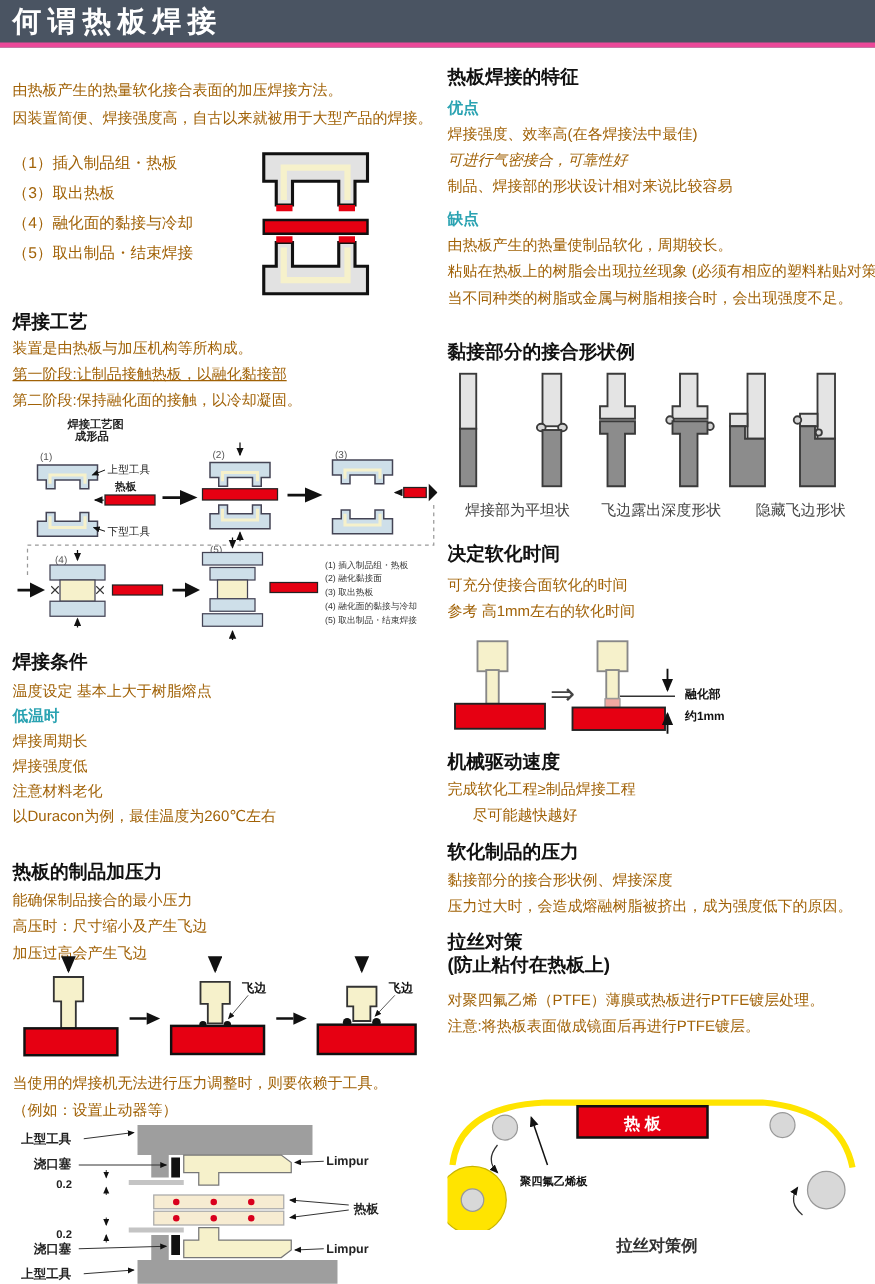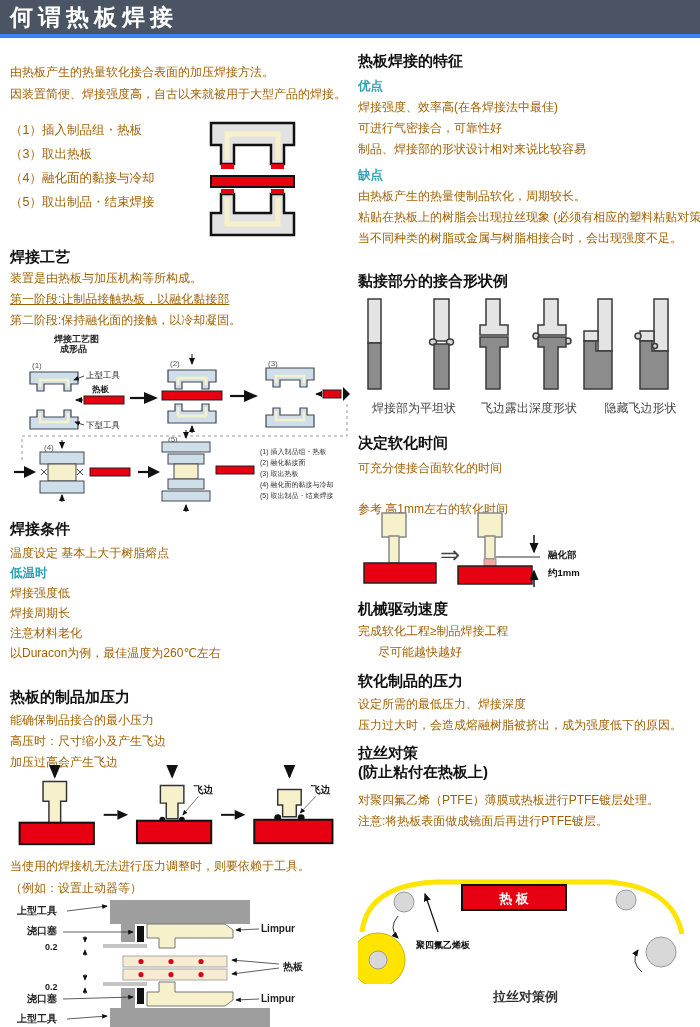--- a/index.html
+++ b/index.html
@@ -6,21 +6,21 @@
   html,body { background:#ffffff; }
   body {
     width:700px; height:1027px; position:relative; overflow:hidden;
     font-family:"Liberation Sans","DejaVu Sans",sans-serif;
   }
   .abs { position:absolute; }
   .header {
     position:absolute; top:0; left:0; width:700px; height:38px;
     background:#4A5462; color:#ffffff; display:flex; align-items:center;
     padding-left:10px; font-size:23px; font-weight:bold; letter-spacing:5px;
-    border-bottom:4px solid #3b82f6;
+    border-bottom:4px solid #ec4899;
   }
   .h2 { font-size:15px; font-weight:bold; color:#111; white-space:nowrap; }
   .bl { font-size:12px; color:#a16207; line-height:21px; white-space:nowrap; }
   .teal { font-size:12.5px; font-weight:bold; color:#2BA3B2; line-height:21px; white-space:nowrap; }
   .steps .bl { line-height:24px; font-size:12.5px; }
   .cap { font-size:13px; font-weight:bold; color:#333; white-space:nowrap; }
   .jlabels { display:flex; width:335px; font-size:12px; color:#444; }
   .jlabels span { white-space:nowrap; }
   svg text { font-family:"Liberation Sans","DejaVu Sans",sans-serif; }
 </style>
@@ -130,22 +130,22 @@
   <text x="250" y="133" font-size="7" fill="#333">(2) 融化黏接面</text>
   <text x="250" y="144" font-size="7" fill="#333">(3) 取出热板</text>
   <text x="250" y="155" font-size="7" fill="#333">(4) 融化面的黏接与冷却</text>
   <text x="250" y="166" font-size="7" fill="#333">(5) 取出制品・结束焊接</text>
 </svg>
 
 <div class="abs h2" style="top:520px; left:10px;">焊接条件</div>
 <div class="abs" style="top:543px; left:10px;">
   <div class="bl" style="line-height:20px;">温度设定 基本上大于树脂熔点</div>
   <div class="teal" style="line-height:20px;">低温时</div>
+  <div class="bl" style="line-height:20px;">焊接周期长</div>
   <div class="bl" style="line-height:20px;">焊接强度低</div>
-  <div class="bl" style="line-height:20px;">焊接周期长</div>
   <div class="bl" style="line-height:20px;">注意材料老化</div>
   <div class="bl" style="line-height:20px;">以Duracon为例，最佳温度为260℃左右</div>
 </div>
 
 <div class="abs h2" style="top:688px; left:10px;">热板的制品加压力</div>
 <div class="abs bl" style="top:710px; left:10px;">能确保制品接合的最小压力</div>
 <div class="abs bl" style="top:731px; left:10px;">高压时：尺寸缩小及产生飞边</div>
 <div class="abs bl" style="top:752px; left:10px;">加压过高会产生飞边</div>
 
 <svg class="abs" style="top:764px; left:10px;" width="335" height="88" viewBox="0 0 335 90">
@@ -221,21 +221,21 @@
   <line x1="48" y1="101" x2="118" y2="99" stroke="#333" stroke-width="0.8" marker-end="url(#ah3)"></line>
   <text x="246" y="104" font-size="10" font-weight="bold" fill="#222">Limpur</text>
   <line x1="244" y1="101" x2="221" y2="102" stroke="#333" stroke-width="0.8" marker-end="url(#ah3)"></line>
   <text x="2" y="124" font-size="10" font-weight="bold" fill="#222">上型工具</text>
   <line x1="52" y1="121" x2="92" y2="118" stroke="#333" stroke-width="0.8" marker-end="url(#ah3)"></line>
 </svg>
 
 <div class="abs h2" style="top:52px; left:358px;">热板焊接的特征</div>
 <div class="abs teal" style="top:76px; left:358px;">优点</div>
 <div class="abs bl" style="top:97px; left:358px;">焊接强度、效率高(在各焊接法中最佳)</div>
-<div class="abs bl" style="top:118px; left:358px;">可进行气密接合，可靠性好</div>
+<div class="abs bl" style="top:118px; left:358px;font-style:italic;">可进行气密接合，可靠性好</div>
 <div class="abs bl" style="top:139px; left:358px;">制品、焊接部的形状设计相对来说比较容易</div>
 <div class="abs teal" style="top:165px; left:358px;">缺点</div>
 <div class="abs bl" style="top:186px; left:358px;">由热板产生的热量使制品软化，周期较长。</div>
 <div class="abs bl" style="top:207px; left:358px;">粘贴在热板上的树脂会出现拉丝现象 (必须有相应的塑料粘贴对策)</div>
 <div class="abs bl" style="top:228px; left:358px;">当不同种类的树脂或金属与树脂相接合时，会出现强度不足。</div>
 
 <div class="abs h2" style="top:272px; left:358px;">黏接部分的接合形状例</div>
 
 <svg class="abs" style="top:297px; left:358px;" width="335" height="96" viewBox="0 0 335 96">
   <g stroke="#3A3A3A" stroke-width="1.5">
@@ -263,21 +263,21 @@
 </svg>
 
 <div class="abs jlabels" style="top:400px; left:358px;">
   <span style="width:112px; text-align:center;">焊接部为平坦状</span>
   <span style="width:118px; text-align:center;">飞边露出深度形状</span>
   <span style="width:105px; text-align:center;">隐藏飞边形状</span>
 </div>
 
 <div class="abs h2" style="top:434px; left:358px;">决定软化时间</div>
 <div class="abs bl" style="top:458px; left:358px;">可充分使接合面软化的时间</div>
-<div class="abs bl" style="top:479px; left:358px;margin-top:20px;">参考 高1mm左右的软化时间</div>
+<div class="abs bl" style="top:479px; left:358px;">参考 高1mm左右的软化时间</div>
 
 <svg class="abs" style="top:505px; left:358px;" width="335" height="88" viewBox="0 0 335 88">
   <defs>
     <marker id="ah4" markerWidth="8" markerHeight="8" refX="6" refY="3" orient="auto">
         <path d="M0,0 L7,3 L0,6 Z" fill="#111"></path>
       </marker>
   </defs>
   <rect x="24" y="8" width="24" height="24" fill="#F6F1CB" stroke="#888" stroke-width="1.5"></rect>
   <rect x="31" y="31" width="10" height="27" fill="#F6F1CB" stroke="#888" stroke-width="1.5"></rect>
   <rect x="6" y="58" width="72" height="20" fill="#E60012" stroke="#222" stroke-width="1.5"></rect>
@@ -291,21 +291,21 @@
   <line x1="176" y1="82" x2="176" y2="66" stroke="#111" stroke-width="1.5" marker-end="url(#ah4)"></line>
   <text x="190" y="53" font-size="9.5" font-weight="bold" fill="#111">融化部</text>
   <text x="190" y="71" font-size="9.5" font-weight="bold" fill="#111">约1mm</text>
 </svg>
 
 <div class="abs h2" style="top:600px; left:358px;">机械驱动速度</div>
 <div class="abs bl" style="top:621px; left:358px;">完成软化工程≥制品焊接工程</div>
 <div class="abs bl" style="top:642px; left:378px;">尽可能越快越好</div>
 
 <div class="abs h2" style="top:672px; left:358px;">软化制品的压力</div>
-<div class="abs bl" style="top:694px; left:358px;">设定所需的最低压力、焊接深度</div>
+<div class="abs bl" style="top:694px; left:358px;">黏接部分的接合形状例、焊接深度</div>
 <div class="abs bl" style="top:715px; left:358px;">压力过大时，会造成熔融树脂被挤出，成为强度低下的原因。</div>
 
 <div class="abs h2" style="top:744px; left:358px;">拉丝对策</div>
 <div class="abs h2" style="top:763px; left:358px;">(防止粘付在热板上)</div>
 <div class="abs bl" style="top:790px; left:358px;text-align:center;">对聚四氟乙烯（PTFE）薄膜或热板进行PTFE镀层处理。</div>
 <div class="abs bl" style="top:811px; left:358px;">注意:将热板表面做成镜面后再进行PTFE镀层。</div>
 
 <svg class="abs" style="top:872px; left:358px;" width="335" height="112" viewBox="0 0 335 112">
   <defs>
     <marker id="ah5" markerWidth="8" markerHeight="8" refX="6" refY="3" orient="auto">

